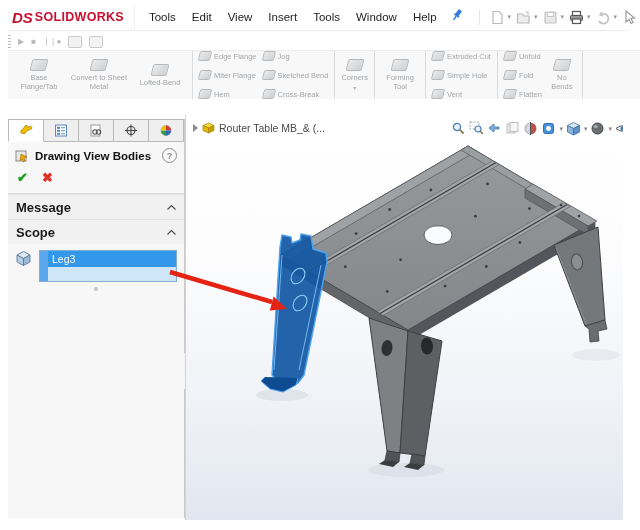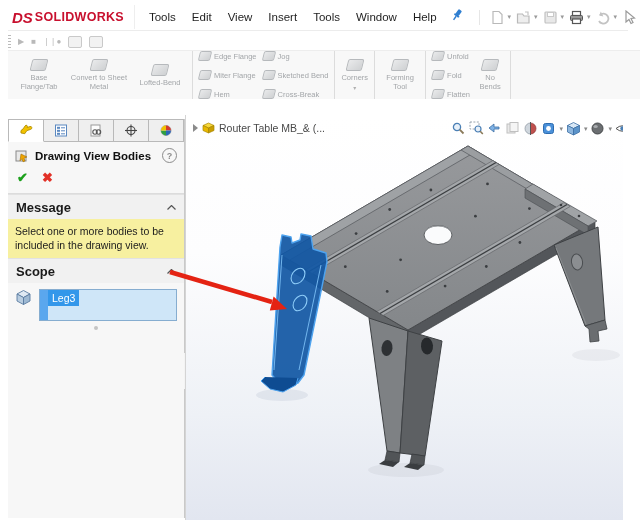--- a/index.html
+++ b/index.html
@@ -48,21 +48,21 @@
         font-size:9px;font-weight:bold;display:flex;align-items:center;justify-content:center;}
   .okrow{display:flex;gap:14px;padding:3px 9px 8px;border-bottom:1px solid #dcdcdc;}
   .ok{color:#1ca01c;font-size:13px;font-weight:bold;}
   .cancel{color:#e23127;font-size:13px;font-weight:bold;}
   .sechead{display:flex;align-items:center;justify-content:space-between;padding:5px 8px 4px;
            font-size:13px;font-weight:bold;color:#1a1a1a;background:#f1f1f1;border-top:1px solid #e2e2e2;}
   .msgbox{background:#f7f0a0;padding:5px 7px 6px;font-size:10.5px;line-height:1.35;color:#1c1c1c;}
   .scopebody{display:flex;align-items:flex-start;padding:6px 7px 2px 7px;gap:7px;}
   .scopelist{flex:1;display:flex;border:1px solid #86add0;background:#cfe6f8;height:30px;}
   .gutter{width:8px;background:#5aa7ee;}
-  .rows{flex:1;display:flex;flex-direction:row;}
+  .rows{flex:1;display:flex;flex-direction:column;}
   .rowsel{background:#3397ea;color:#fff;font-size:10.5px;height:16px;line-height:16px;padding:0 4px;}
   .rowempty{flex:1;background:#cfe6f8;}
   .listdot{width:4px;height:4px;border-radius:50%;background:#c4c4c4;margin:3px auto 0;}
   .ctab{position:absolute;left:184px;top:352px;width:9px;height:36px;background:#f3f3f3;border:1px solid #c9c9c9;border-left:none;border-radius:0 3px 3px 0;}
   .ctab i{display:block;width:3px;height:3px;border-radius:50%;background:#aaa;margin:15px auto;}
   
   .viewport{position:absolute;top:115px;left:185px;width:437px;height:405px;overflow:hidden;
             background:linear-gradient(180deg,#ffffff 0%,#fdfdfe 34%,#eef1f6 74%,#e2e6f0 100%);
             border-left:1px solid #d4d4d4;}
   .treerow{position:absolute;top:7px;left:7px;display:flex;align-items:center;gap:4px;font-size:10.5px;color:#4a4a4a;}
@@ -193,20 +193,36 @@
           <span class="gicon"></span>
           <span class="lbl">Corners</span>
           <span class="carsm">▾</span>
         </div>
     </div>
     <div class="cmgroup">
       <div class="bigbtn">
           <span class="gicon"></span>
           <span class="lbl" style="width:38px">Forming Tool</span>
         </div>
+    </div>
+    <div class="cmgroup">
+      <div class="smcol">
+        <div class="smrow">
+            <span class="gicon sm"></span>
+            <span>Extruded Cut</span>
+          </div>
+        <div class="smrow">
+            <span class="gicon sm"></span>
+            <span>Simple Hole</span>
+          </div>
+        <div class="smrow">
+            <span class="gicon sm"></span>
+            <span>Vent</span>
+          </div>
+      </div>
     </div>
     <div class="cmgroup">
       <div class="smcol">
         <div class="smrow">
             <span class="gicon sm"></span>
             <span>Unfold</span>
           </div>
         <div class="smrow">
             <span class="gicon sm"></span>
             <span>Fold</span>
@@ -281,21 +297,20 @@
       <span class="ok">✔</span>
       <span class="cancel">✖</span>
     </div>
 
     <div class="sechead">
       <span>Message</span>
       <svg width="9" height="5">
           <polyline points="0.5,4.5 4.5,0.5 8.5,4.5" fill="none" stroke="#555" stroke-width="1.2"></polyline>
         </svg>
     </div>
-    <div class="msgbox">Select one or more bodies to be included in the drawing view.</div>
 
     <div class="sechead">
       <span>Scope</span>
       <svg width="9" height="5">
           <polyline points="0.5,4.5 4.5,0.5 8.5,4.5" fill="none" stroke="#555" stroke-width="1.2"></polyline>
         </svg>
     </div>
     <div class="scopebody">
       <svg width="17" height="17">
           <path d="M8.5,1.5 L15,5 L8.5,8.5 L2,5 Z" fill="#dfe9f3" stroke="#5a7ca0" stroke-width=".9"></path>

